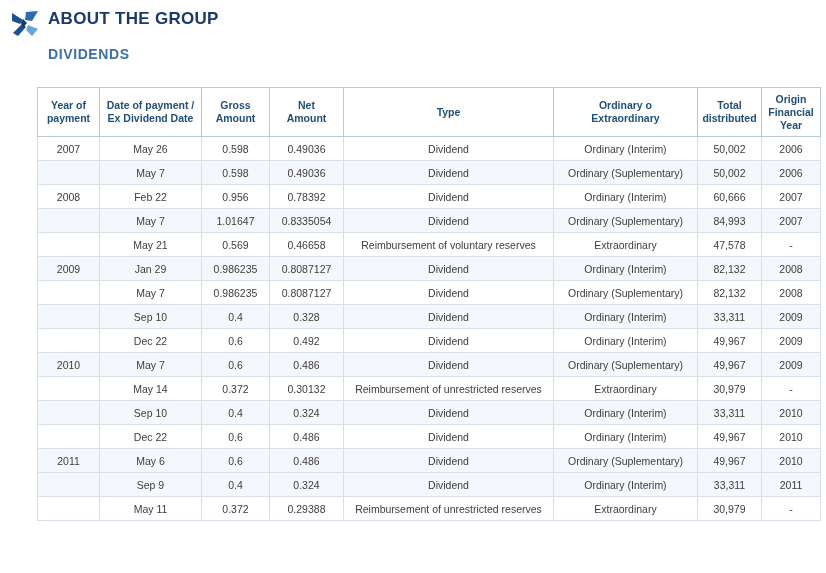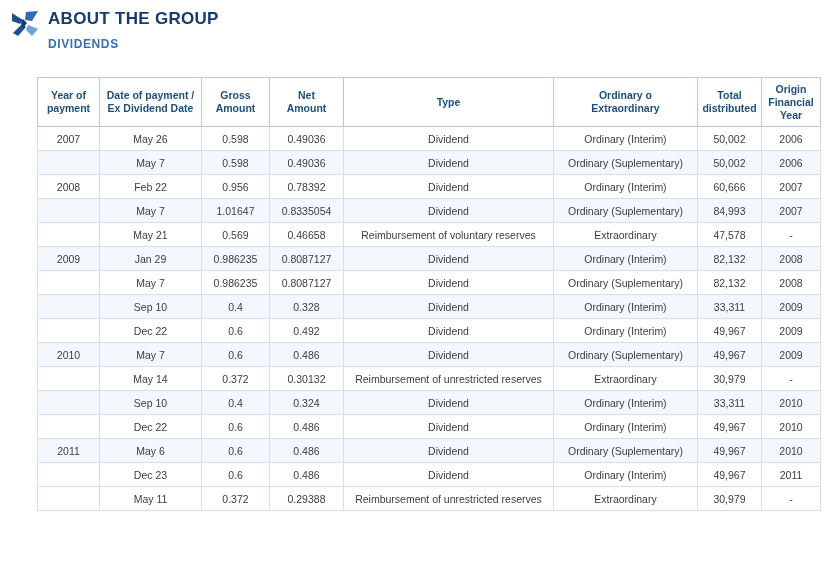--- a/index.html
+++ b/index.html
@@ -28,37 +28,36 @@
     position: relative;
     flex: 0 0 auto;
     margin-right: 8px;
     margin-top: 1px;
   }
   .logo-mark svg { display: block; }
   .header-text {
     display: flex;
     flex-direction: column;
     justify-content: space-between;
-    gap: 8px;
   }
   .header-title {
     font-size: 17px;
     font-weight: bold;
     color: #1a3a6b;
     letter-spacing: 0.3px;
     line-height: 20px;
     margin-top: 1px;
   }
   .header-subtitle {
-    font-size: 12px;
+    font-size: 14px;
     font-weight: bold;
     color: #3b6fad;
     letter-spacing: 0.6px;
     line-height: 14px;
-    margin-top: 0;
+    margin-top: 18px;
   }
 
   
   .table-wrap {
     margin: 26px 0 0 37px;
     width: 783px;
   }
   table.dividends {
     border-collapse: collapse;
     width: 783px;
@@ -280,28 +279,28 @@
         <tr class="band-b">
           <td class="year-cell">2011</td>
           <td>May 6</td>
           <td>0.6</td>
           <td>0.486</td>
           <td>Dividend</td>
           <td>Ordinary (Suplementary)</td>
           <td>49,967</td>
           <td>2010</td>
         </tr>
-        <tr class="band-a">
-          <td class="year-cell"></td>
-          <td>Dec 23</td>
-          <td>0.6</td>
-          <td>0.486</td>
-          <td>Dividend</td>
-          <td>Ordinary (Interim)</td>
-          <td>49,967</td>
+        <tr class="band-b">
+          <td class="year-cell"></td>
+          <td>Sep 9</td>
+          <td>0.4</td>
+          <td>0.324</td>
+          <td>Dividend</td>
+          <td>Ordinary (Interim)</td>
+          <td>33,311</td>
           <td>2011</td>
         </tr>
         <tr class="band-a">
           <td class="year-cell"></td>
           <td>May 11</td>
           <td>0.372</td>
           <td>0.29388</td>
           <td>Reimbursement of unrestricted reserves</td>
           <td>Extraordinary</td>
           <td>30,979</td>

